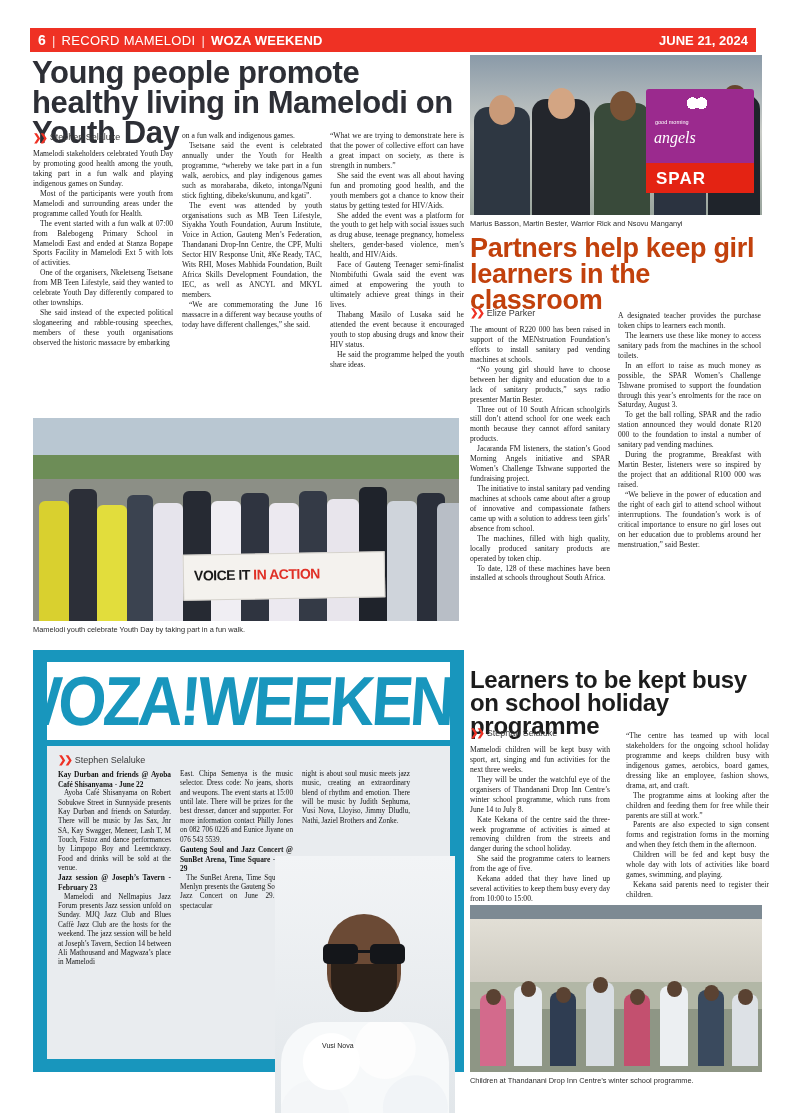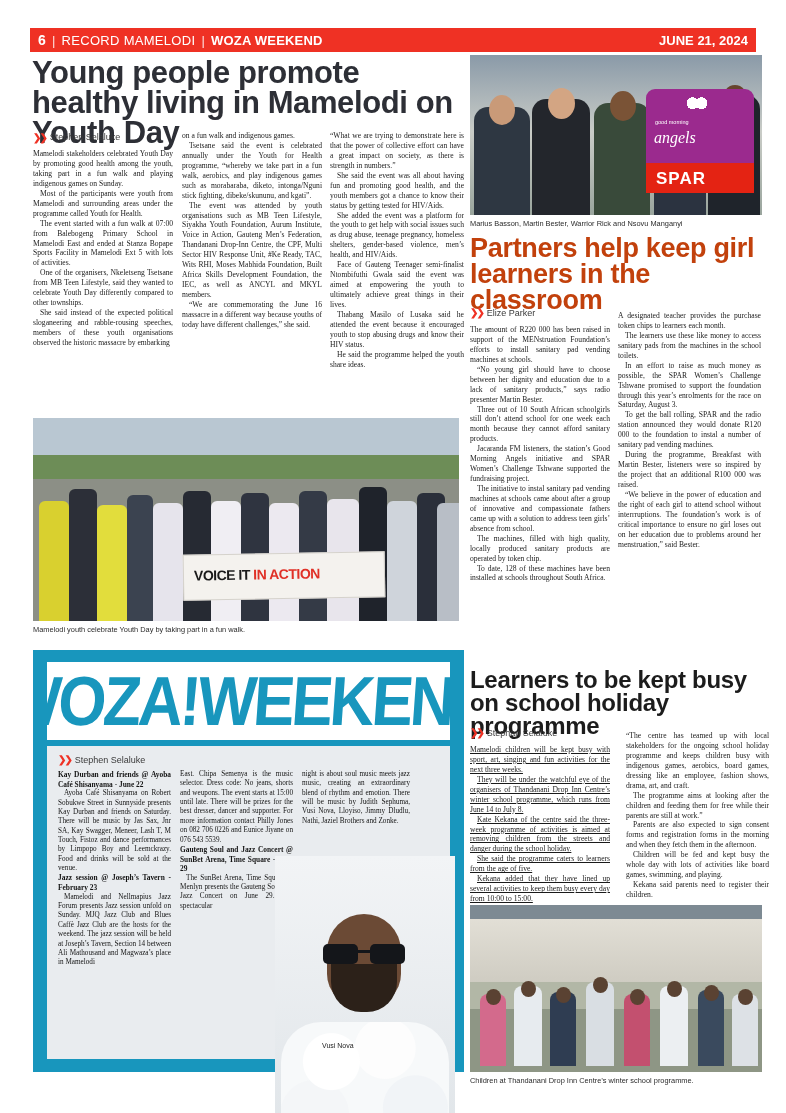--- a/index.html
+++ b/index.html
@@ -69,21 +69,21 @@
   #photo-thandanani { left:470px; top:905px; width:292px; height:167px; }
   #cap-thandanani { left:470px; top:1076px; width:292px; }
 
   
   .a2c1 { position:absolute; left:470px; top:325px; width:140px; }
   .a2c2 { position:absolute; left:618px; top:311px; width:143px; }
   .byline-elize { position:absolute; left:470px; top:307px; }
 
   
   .byline-learners { position:absolute; left:470px; top:727px; }
-  .a3c1 { position:absolute; left:470px; top:745px; width:140px;text-decoration:underline; }
+  .a3c1 { position:absolute; left:470px; top:745px; width:140px; }
   .a3c2 { position:absolute; left:618px; top:731px; width:143px;margin-left:8px; }
 
   
   #woza-block {
     position:absolute; left:33px; top:650px; width:431px; height:422px;
     background:#1896bd; box-sizing:border-box;
   }
   #woza-logo-band {
     position:absolute; left:14px; top:12px; width:403px; height:78px;
     background:#ffffff; display:flex; align-items:center; justify-content:center;
@@ -121,21 +121,21 @@
 
   
   .sky { position:absolute; inset:0; }
 
   
   #angels-bg { background:linear-gradient(#8a9aa8,#c9ccc7 48%,#9aa59d); }
   .ang-person { position:absolute; bottom:0; border-radius:14px 14px 0 0; }
   .ang-head { position:absolute; border-radius:50%; }
   #angels-banner {
     position:absolute; right:8px; top:34px; width:108px; height:104px;
-    background:#9b2a8e; border-radius:9px;
+    background:#9b2a8e; border-radius:3px;
   }
   #angels-banner .bar {
     position:absolute; left:0; bottom:0; width:100%; height:30px; background:#e42313;
   }
   #angels-banner .sparword {
     position:absolute; left:10px; bottom:4px; font-family:"Liberation Sans",sans-serif;
     font-weight:bold; font-size:17px; color:#fff; letter-spacing:1px;
   }
   #angels-banner .angword {
     position:absolute; left:8px; top:40px; font-family:"Liberation Serif",serif;

